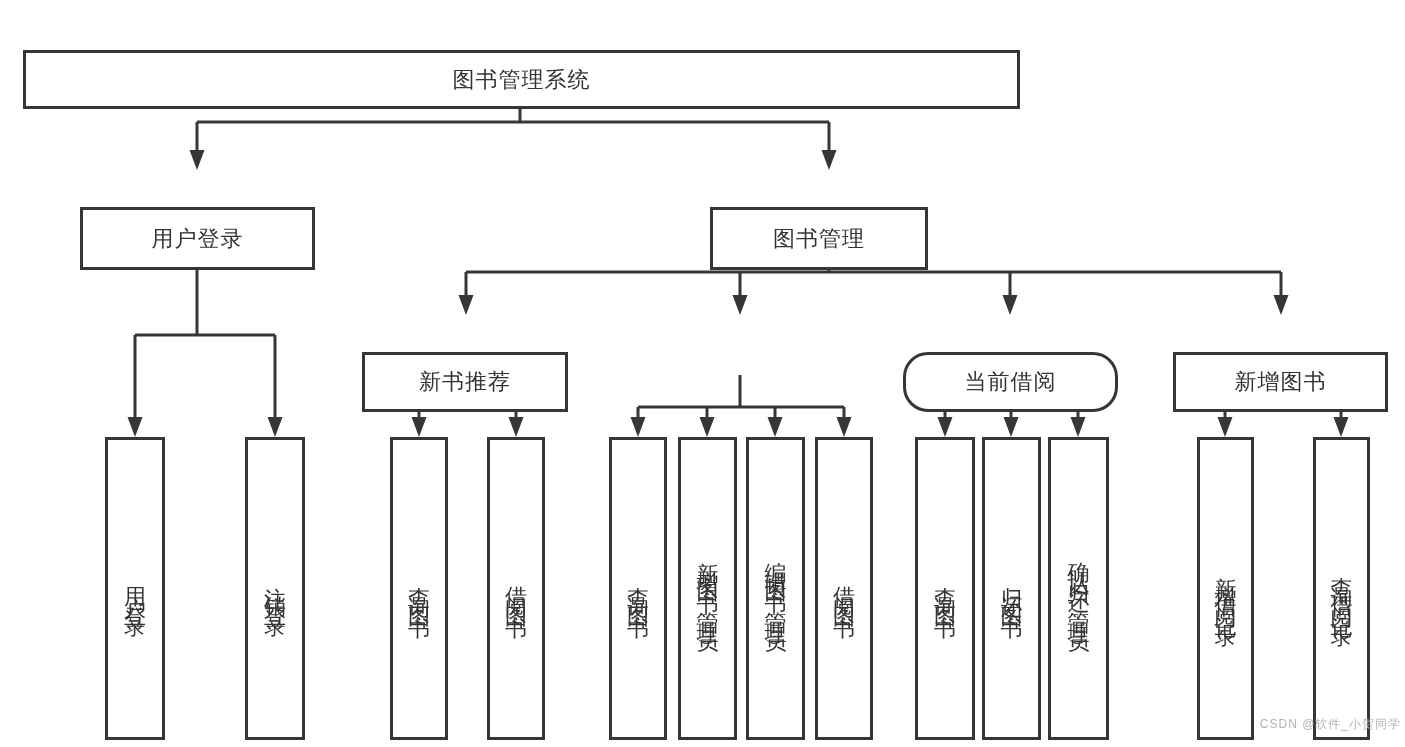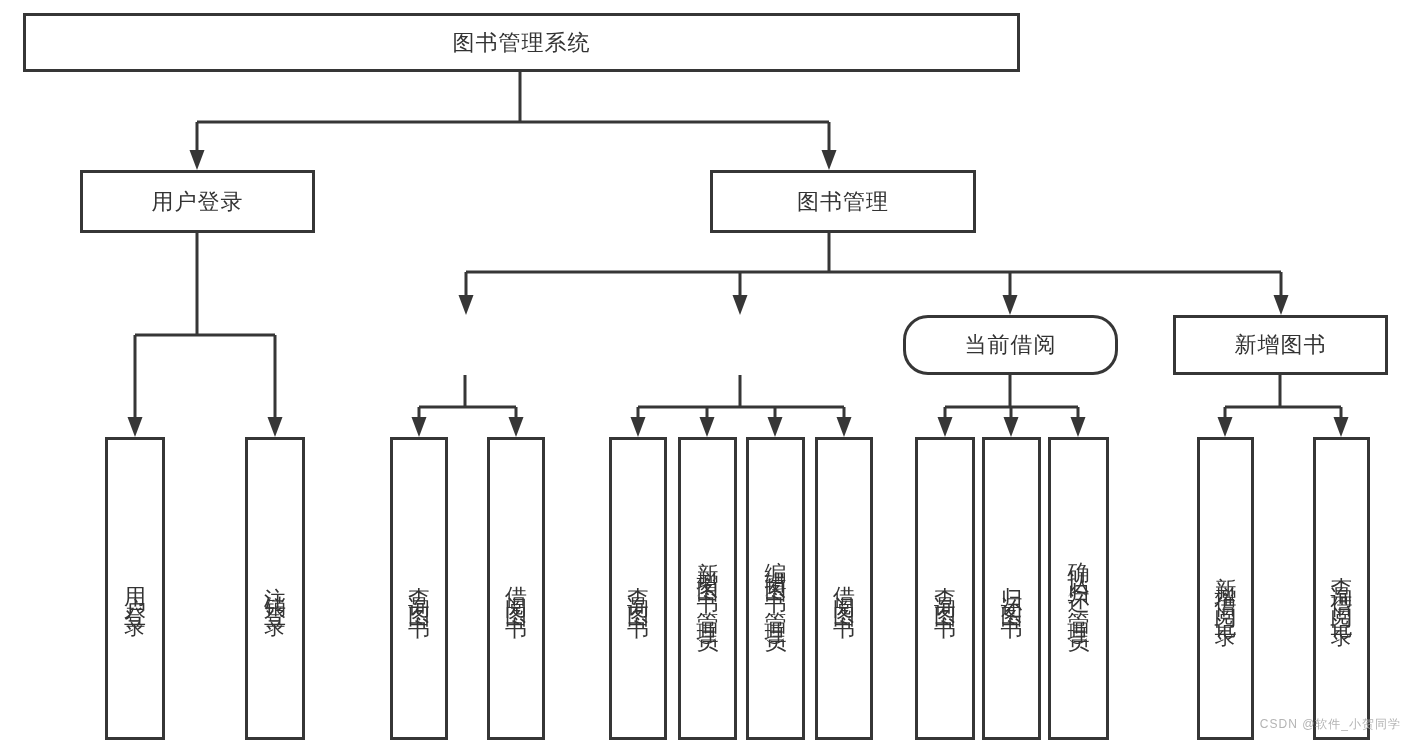--- a/index.html
+++ b/index.html
@@ -22,20 +22,21 @@
     box-sizing: border-box;
     border: 3px solid #363636;
     background: #ffffff;
     display: flex;
     align-items: center;
     justify-content: center;
     font-size: 22px;
     letter-spacing: 1px;
     color: #333333;
     z-index: 2;
+    margin-top: 37px;
   }
   .leaf {
     position: absolute;
     box-sizing: border-box;
     border: 3px solid #363636;
     background: #ffffff;
     top: 437px;
     height: 303px;
     display: flex;
     align-items: center;
@@ -83,22 +84,23 @@
              M630.5,417 H645.5 L638,437 Z  M699.5,417 H714.5 L707,437 Z
              M767.5,417 H782.5 L775,437 Z  M836.5,417 H851.5 L844,437 Z
              M937.5,417 H952.5 L945,437 Z  M1003.5,417 H1018.5 L1011,437 Z
              M1070.5,417 H1085.5 L1078,437 Z  M1217.5,417 H1232.5 L1225,437 Z
              M1333.5,417 H1348.5 L1341,437 Z"></path>
   </svg>
 
   <div class="node" style="left:23px; top:13px; width:997px; height:59px;">图书管理系统</div>
 
   <div class="node" style="left:80px; top:170px; width:235px; height:63px;">用户登录</div>
-  <div class="node" style="left:710px; top:170px; width:266px; height:63px;">图书管理</div>
+  <div class="node" style="left:710px; top:170px; width:218px; height:63px;">图书管理</div>
 
+  <div class="node" style="left:362px; top:315px; width:206px; height:60px;">新书推荐</div>
   <div class="node" style="left:903px; top:315px; width:215px; height:60px;border-radius:25px;">当前借阅</div>
   <div class="node" style="left:1173px; top:315px; width:215px; height:60px;">新增图书</div>
 
   <div class="leaf" style="left:105px; width:60px;">
     <span class="vtext">用户登录</span>
   </div>
   <div class="leaf" style="left:245px; width:60px;">
     <span class="vtext">注销登录</span>
   </div>
 

